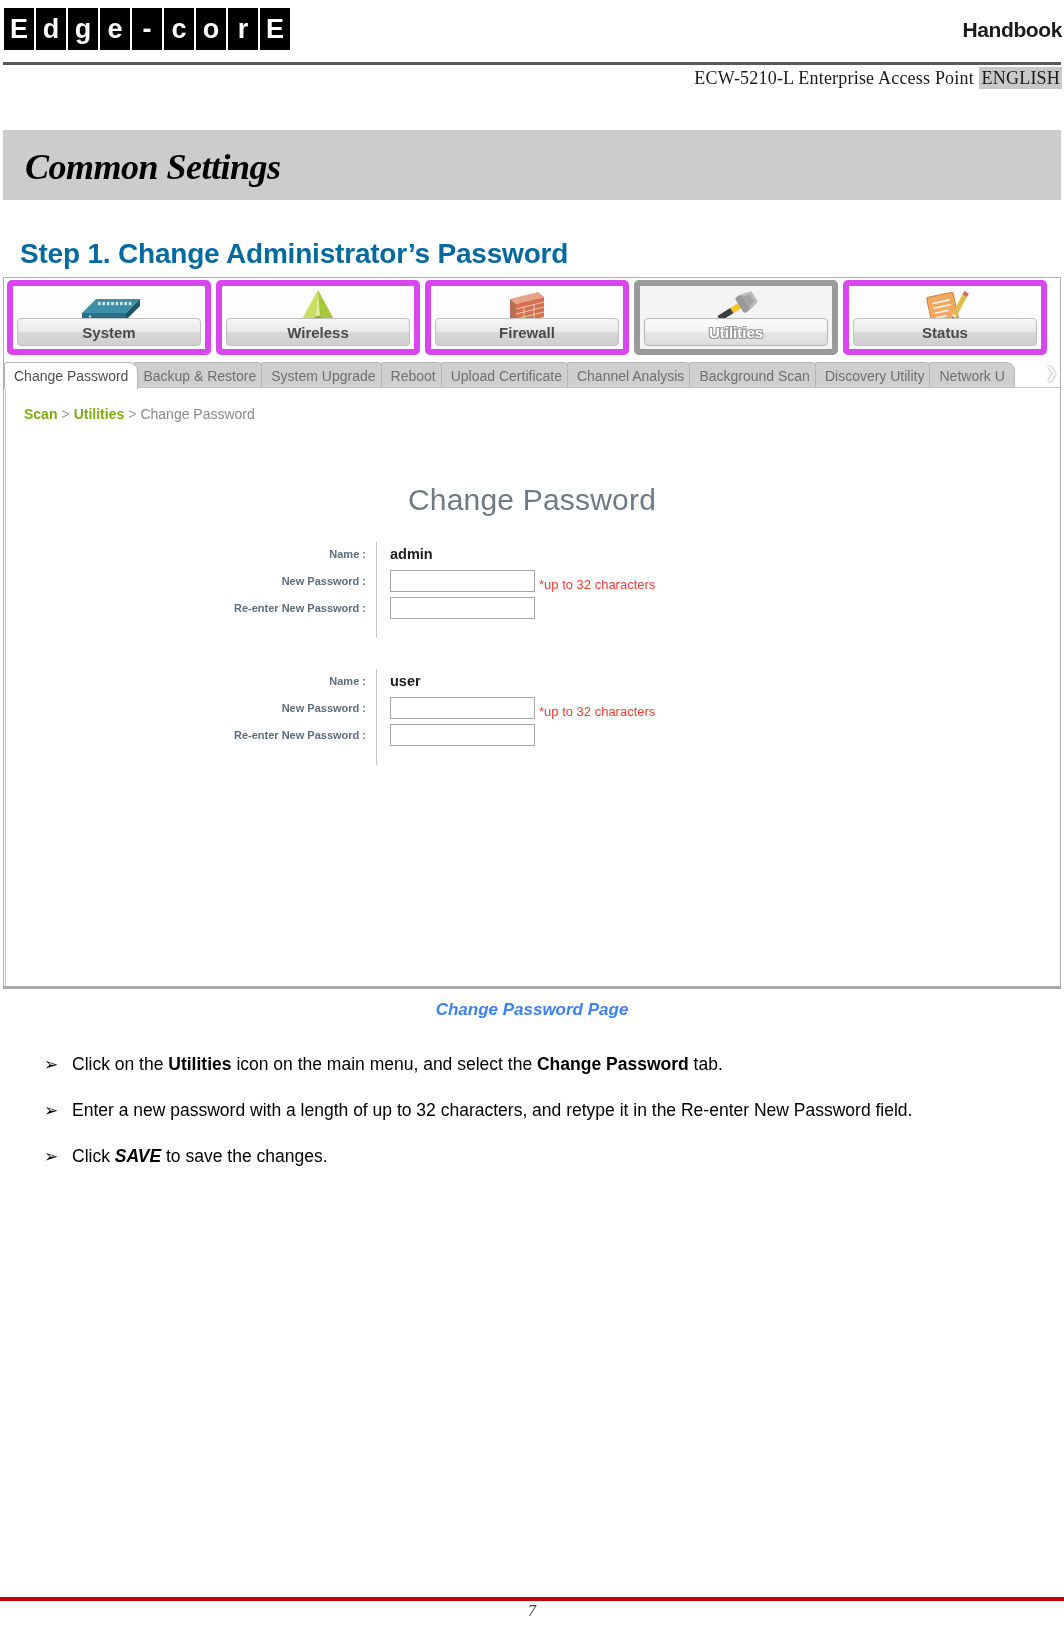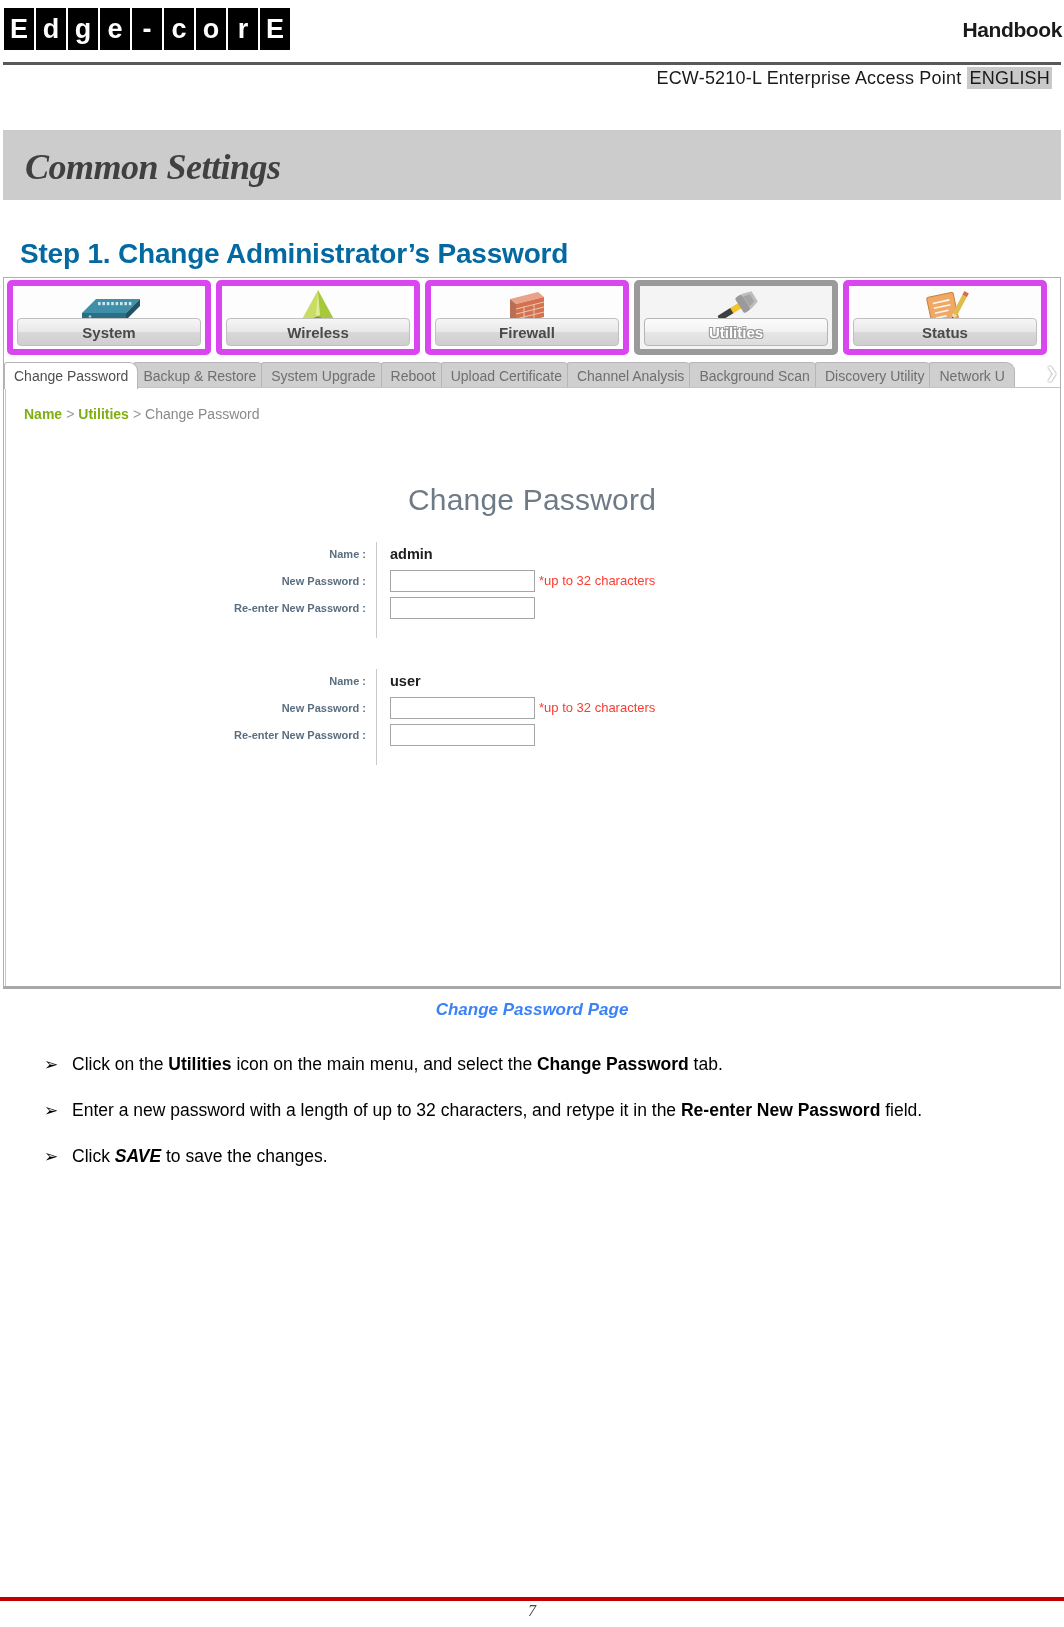--- a/index.html
+++ b/index.html
@@ -52,22 +52,22 @@
   }
   .header-rule {
     position: absolute;
     left: 3px; top: 62px;
     width: 1058px;
     height: 3px;
     background: #595959;
   }
   .header-subline {
     position: absolute;
-    right: 12px; top: 68px;
-    font-family: Liberation Sans, sans-serif;
+    right: 2px; top: 68px;
+    font-family: Liberation Serif, serif;
     font-size: 18px;
     color: #1a1a1a;
     letter-spacing: 0.2px;
     white-space: nowrap;
   }
   .header-subline .lang {
     background: #c9c9c9;
     padding: 1px 2px 1px 3px;
     color: #1a1a1a;
   }
@@ -80,21 +80,21 @@
     height: 70px;
     background: #cccccc;
   }
   .section-banner-text {
     position: absolute;
     left: 22px; top: 16px;
     font-family: "Liberation Serif", serif;
     font-style: italic;
     font-weight: bold;
     font-size: 36px;
-    color: #404040;
+    color: #000000;
     letter-spacing: -0.5px;
   }
 
   
   .step-heading {
     position: absolute;
     left: 4px; top: 238px;
     font-family: "Liberation Sans", sans-serif;
     font-weight: bold;
     font-size: 28px;
@@ -280,21 +280,21 @@
     padding-right: 10px;
     font-size: 11px;
     font-weight: bold;
     color: #5b6e80;
     box-sizing: border-box;
     white-space: nowrap;
   }
   .f-field {
     padding-left: 14px;
     display: flex;
-    align-items: center;
+    align-items: flex-end;
   }
   .f-value {
     font-size: 14.5px;
     font-weight: bold;
     color: #1d1d1d;
   }
   .f-input {
     width: 145px;
     height: 22px;
     border: 1px solid #a6a6a6;
@@ -505,21 +505,21 @@
       <div class="tab">Channel Analysis</div>
       <div class="tab">Background Scan</div>
       <div class="tab">Discovery Utility</div>
       <div class="tab">Network U</div>
     </div>
   <div class="tabstrip-line"></div>
   <div class="tab-arrow">❯</div>
 
   <div class="panel">
     <div class="breadcrumb">
-      <span class="crumb-link">Name</span><span class="crumb-sep">&gt;</span><span class="crumb-link">Utilities</span><span class="crumb-sep">&gt;</span><span class="crumb-current">Change Password</span>
+      <span class="crumb-link">Scan</span><span class="crumb-sep">&gt;</span><span class="crumb-link">Utilities</span><span class="crumb-sep">&gt;</span><span class="crumb-current">Change Password</span>
     </div>
   </div>
 
   <div style="position:absolute;left:0;top:205px;width:1056px;text-align:center;">
     <span class="panel-title" style="position:static;display:inline;top:auto;width:auto;">Change Password</span>
   </div>
 
   <div id="forms-host">
       <div class="form-block" style="top: 262px;">
         <div class="block-rail" style="top: 2px; height: 96px;"></div>
@@ -566,18 +566,18 @@
         </div>
       </div>
     </div>
 
 </div>
 
 <div class="caption">Change Password Page</div>
 
 <div class="bullets" id="bullets">
     <div class="bullet"><span class="marker">➢</span><span>Click on the </span><span style="font-weight: bold;">Utilities</span><span> icon on the main menu, and select the </span><span style="font-weight: bold;">Change Password</span><span> tab.</span></div>
-    <div class="bullet"><span class="marker">➢</span><span>Enter a new password with a length of up to 32 characters, and retype it in the </span><span style="font-weight: bold;">Re-enter New Password</span><span> field.</span></div>
+    <div class="bullet"><span class="marker">➢</span><span>Enter a new password with a length of up to 32 characters, and retype it in the </span><span style="font-weight: normal;">Re-enter New Password</span><span> field.</span></div>
     <div class="bullet"><span class="marker">➢</span><span>Click </span><span style="font-weight: bold; font-style: italic; margin-top: 40px;">SAVE</span><span> to save the changes.</span></div>
   </div>
 
 <div class="footer-rule"></div>
 <div class="footer-page">7</div>
 
 </body></html>

